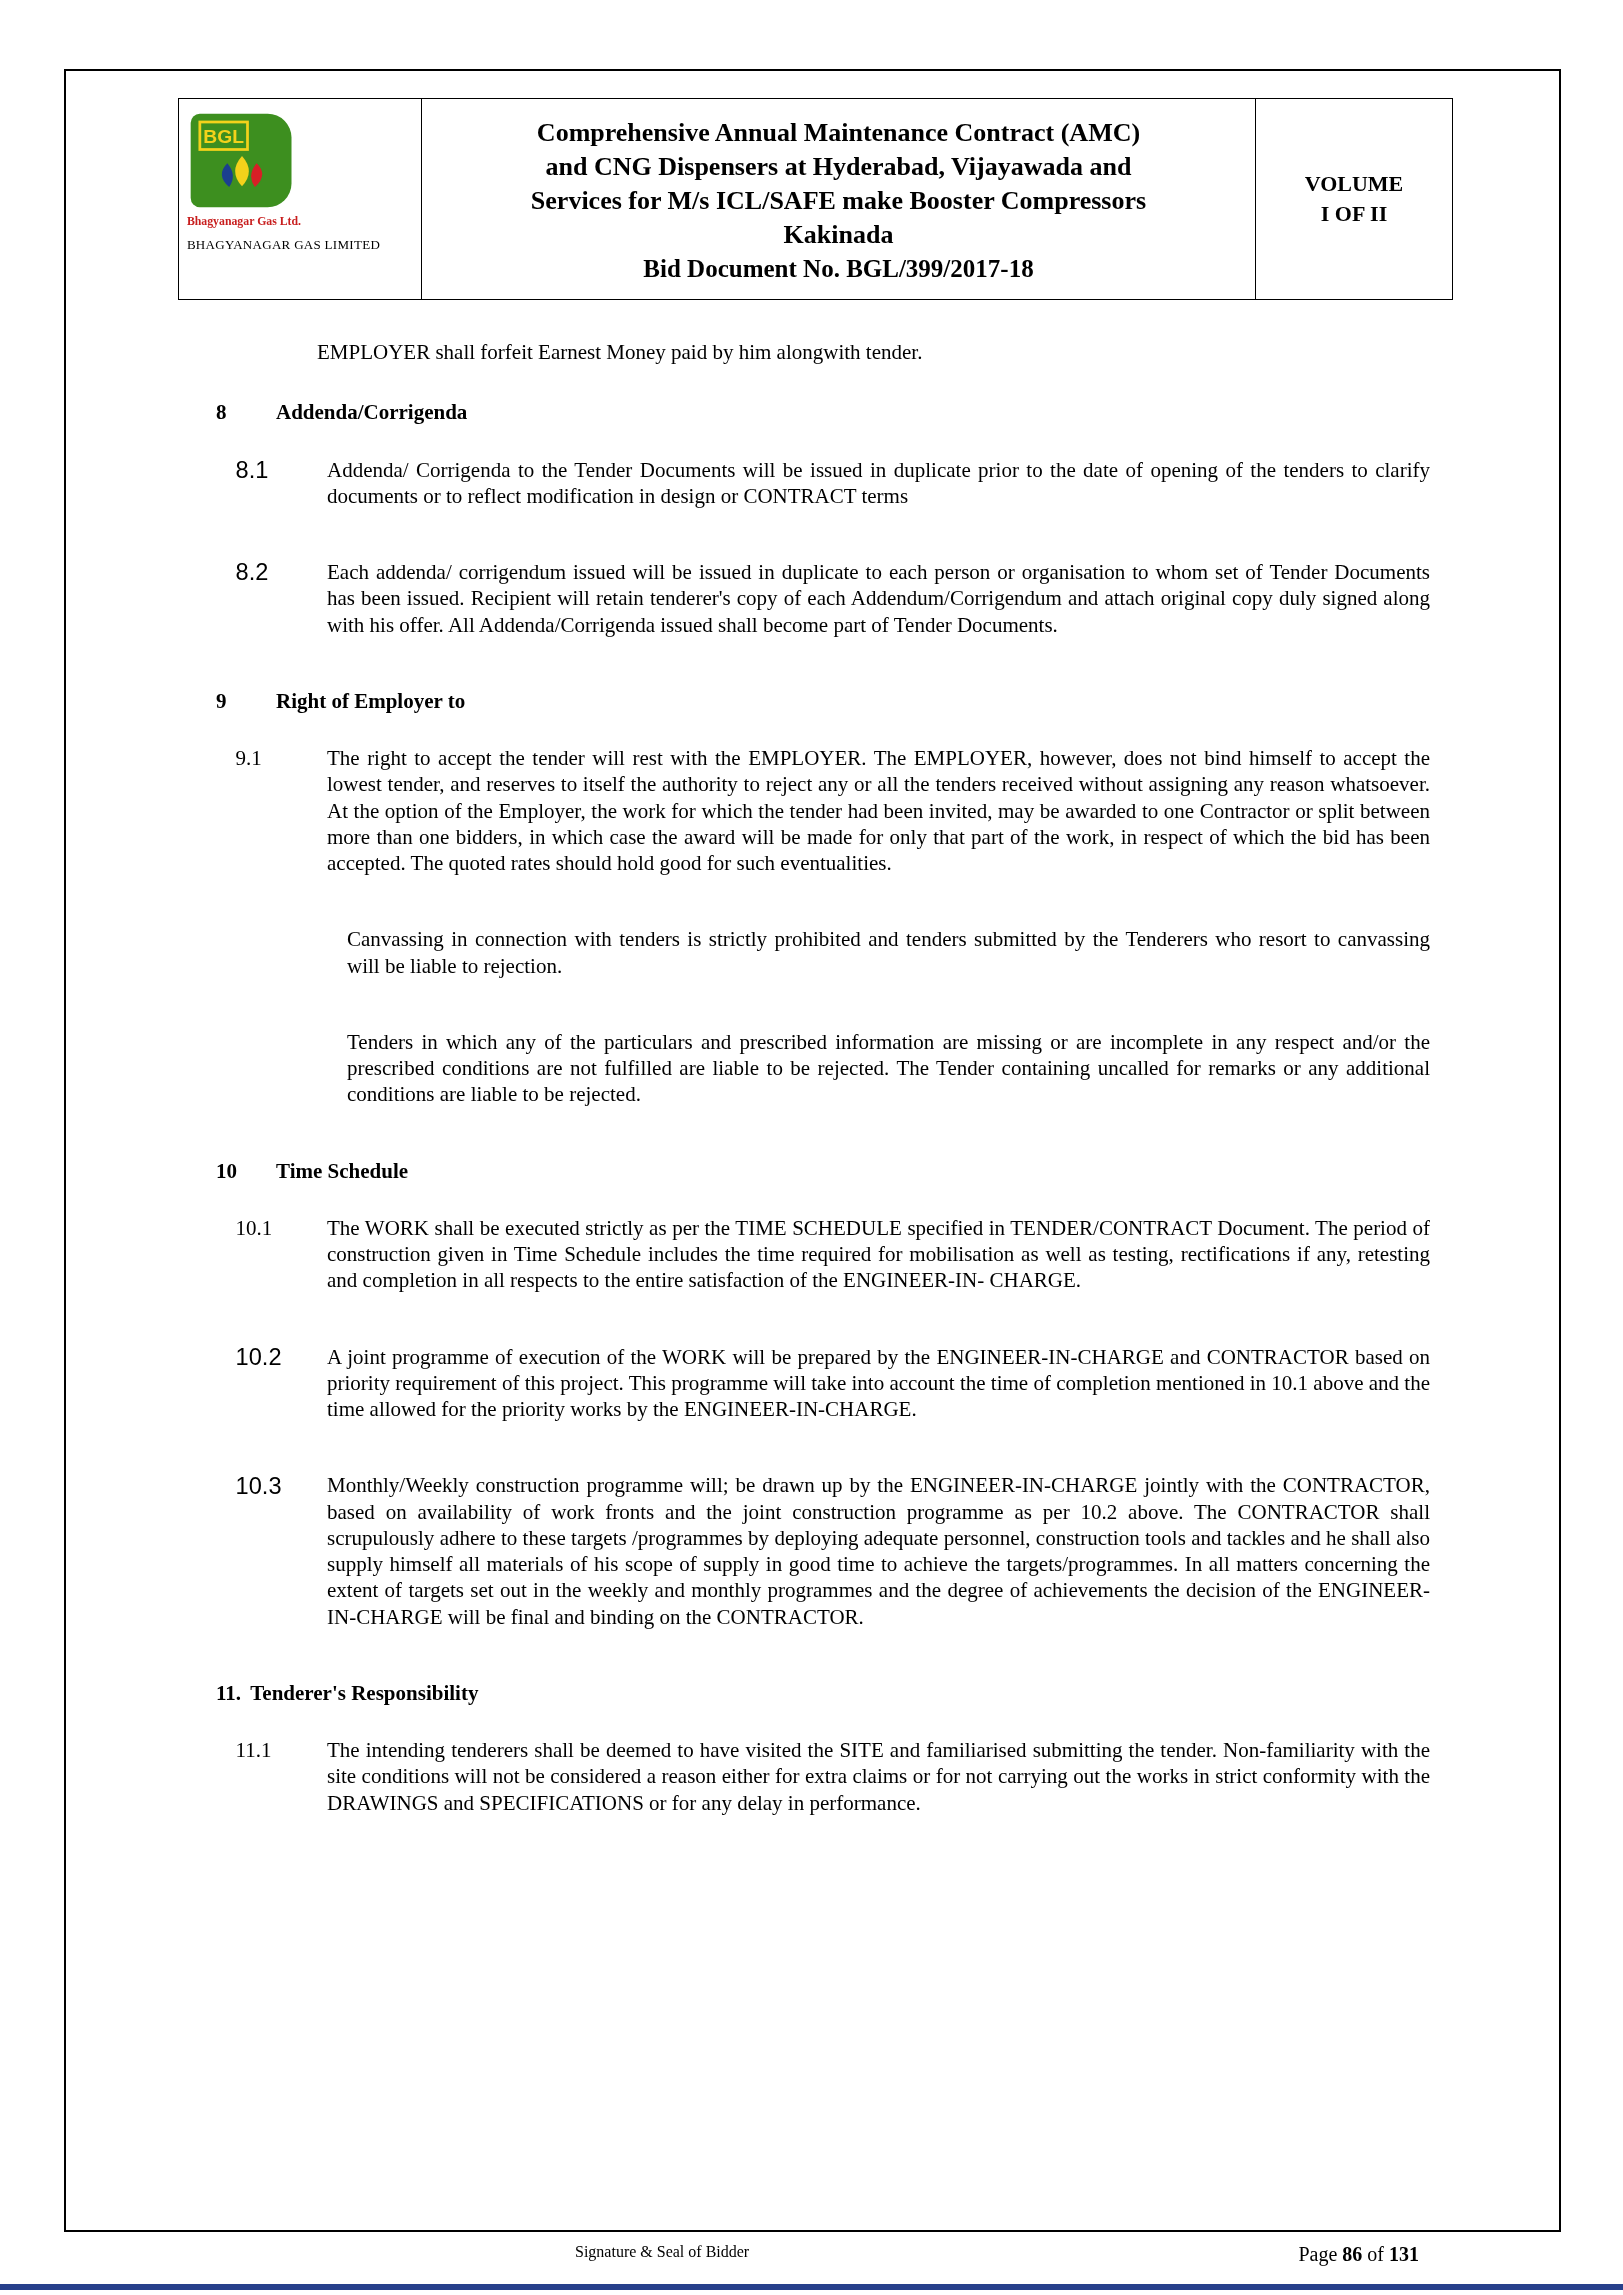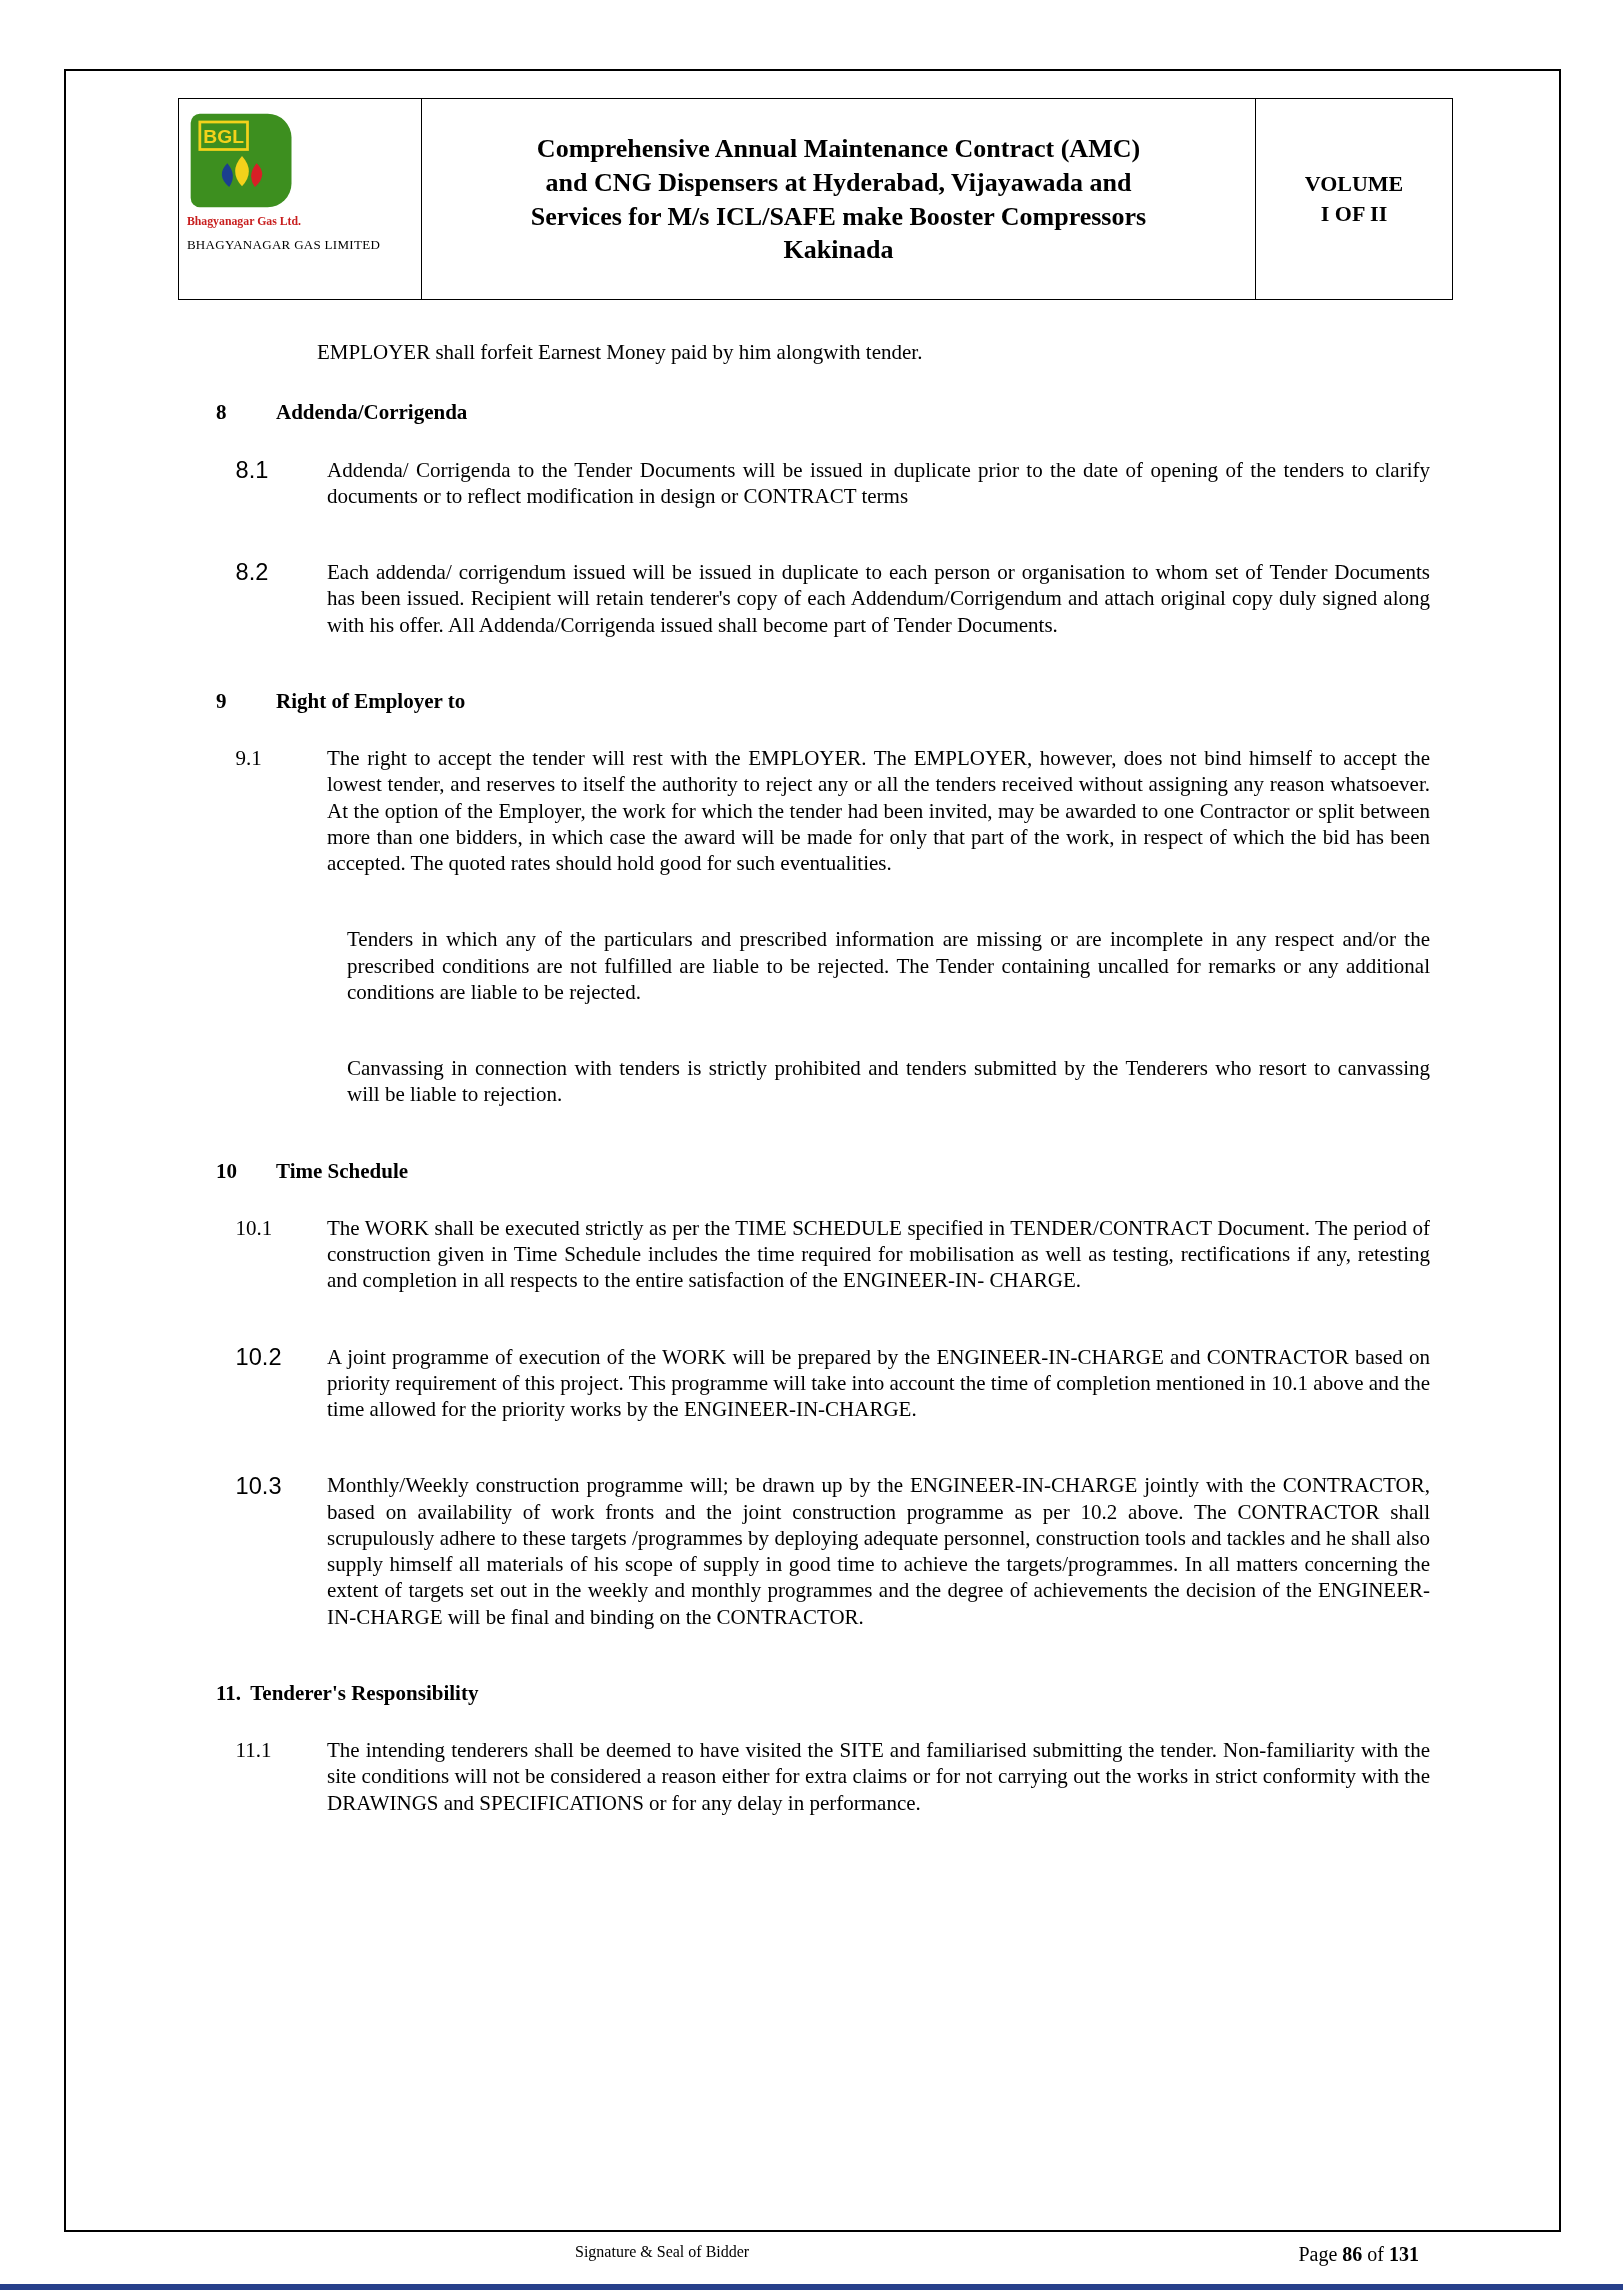--- a/index.html
+++ b/index.html
@@ -82,20 +82,21 @@
       </span>
       <span class="logo-tagline">Bhagyanagar Gas Ltd.</span>
       <span class="logo-name">BHAGYANAGAR GAS LIMITED</span>
     </div>
 
     <div class="hdr-title">
       <span class="title-line">Comprehensive Annual Maintenance Contract (AMC)</span>
       <span class="title-line">and CNG Dispensers at Hyderabad, Vijayawada and</span>
       <span class="title-line">Services for M/s ICL/SAFE make Booster Compressors</span>
       <span class="title-line">Kakinada</span>
+      <span class="title-doc">Bid Document No. BGL/399/2017-18</span>
     </div>
 
     <div class="hdr-vol">
       <span class="vol-line">VOLUME</span>
       <span class="vol-line">I OF II</span>
     </div>
 
   </div>
 
   <div class="content">
@@ -120,23 +121,23 @@
     <div class="h1">
       <span class="h1-num">9</span>
       <span class="h1-title">Right of Employer to</span>
     </div>
 
     <div class="item">
       <span class="num">9.1</span>
       <p class="txt">The right to accept the tender will rest with the EMPLOYER. The EMPLOYER, however, does not bind himself to accept the lowest tender, and reserves to itself the authority to reject any or all the tenders received without assigning any reason whatsoever. At the option of the Employer, the work for which the tender had been invited, may be awarded to one Contractor or split between more than one bidders, in which case the award will be made for only that part of the work, in respect of which the bid has been accepted. The quoted rates should hold good for such eventualities.</p>
     </div>
 
+    <p class="para">Canvassing in connection with tenders is strictly prohibited and tenders submitted by the Tenderers who resort to canvassing will be liable to rejection.</p>
+
     <p class="para">Tenders in which any of the particulars and prescribed information are missing or are incomplete in any respect and/or the prescribed conditions are not fulfilled are liable to be rejected. The Tender containing uncalled for remarks or any additional conditions are liable to be rejected.</p>
-
-    <p class="para">Canvassing in connection with tenders is strictly prohibited and tenders submitted by the Tenderers who resort to canvassing will be liable to rejection.</p>
 
     <div class="h1">
       <span class="h1-num">10</span>
       <span class="h1-title">Time Schedule</span>
     </div>
 
     <div class="item">
       <span class="num">10.1</span>
       <p class="txt">The WORK shall be executed strictly as per the TIME SCHEDULE specified in TENDER/CONTRACT Document. The period of construction given in Time Schedule includes the time required for mobilisation as well as testing, rectifications if any, retesting and completion in all respects to the entire satisfaction of the ENGINEER-IN- CHARGE.</p>
     </div>

